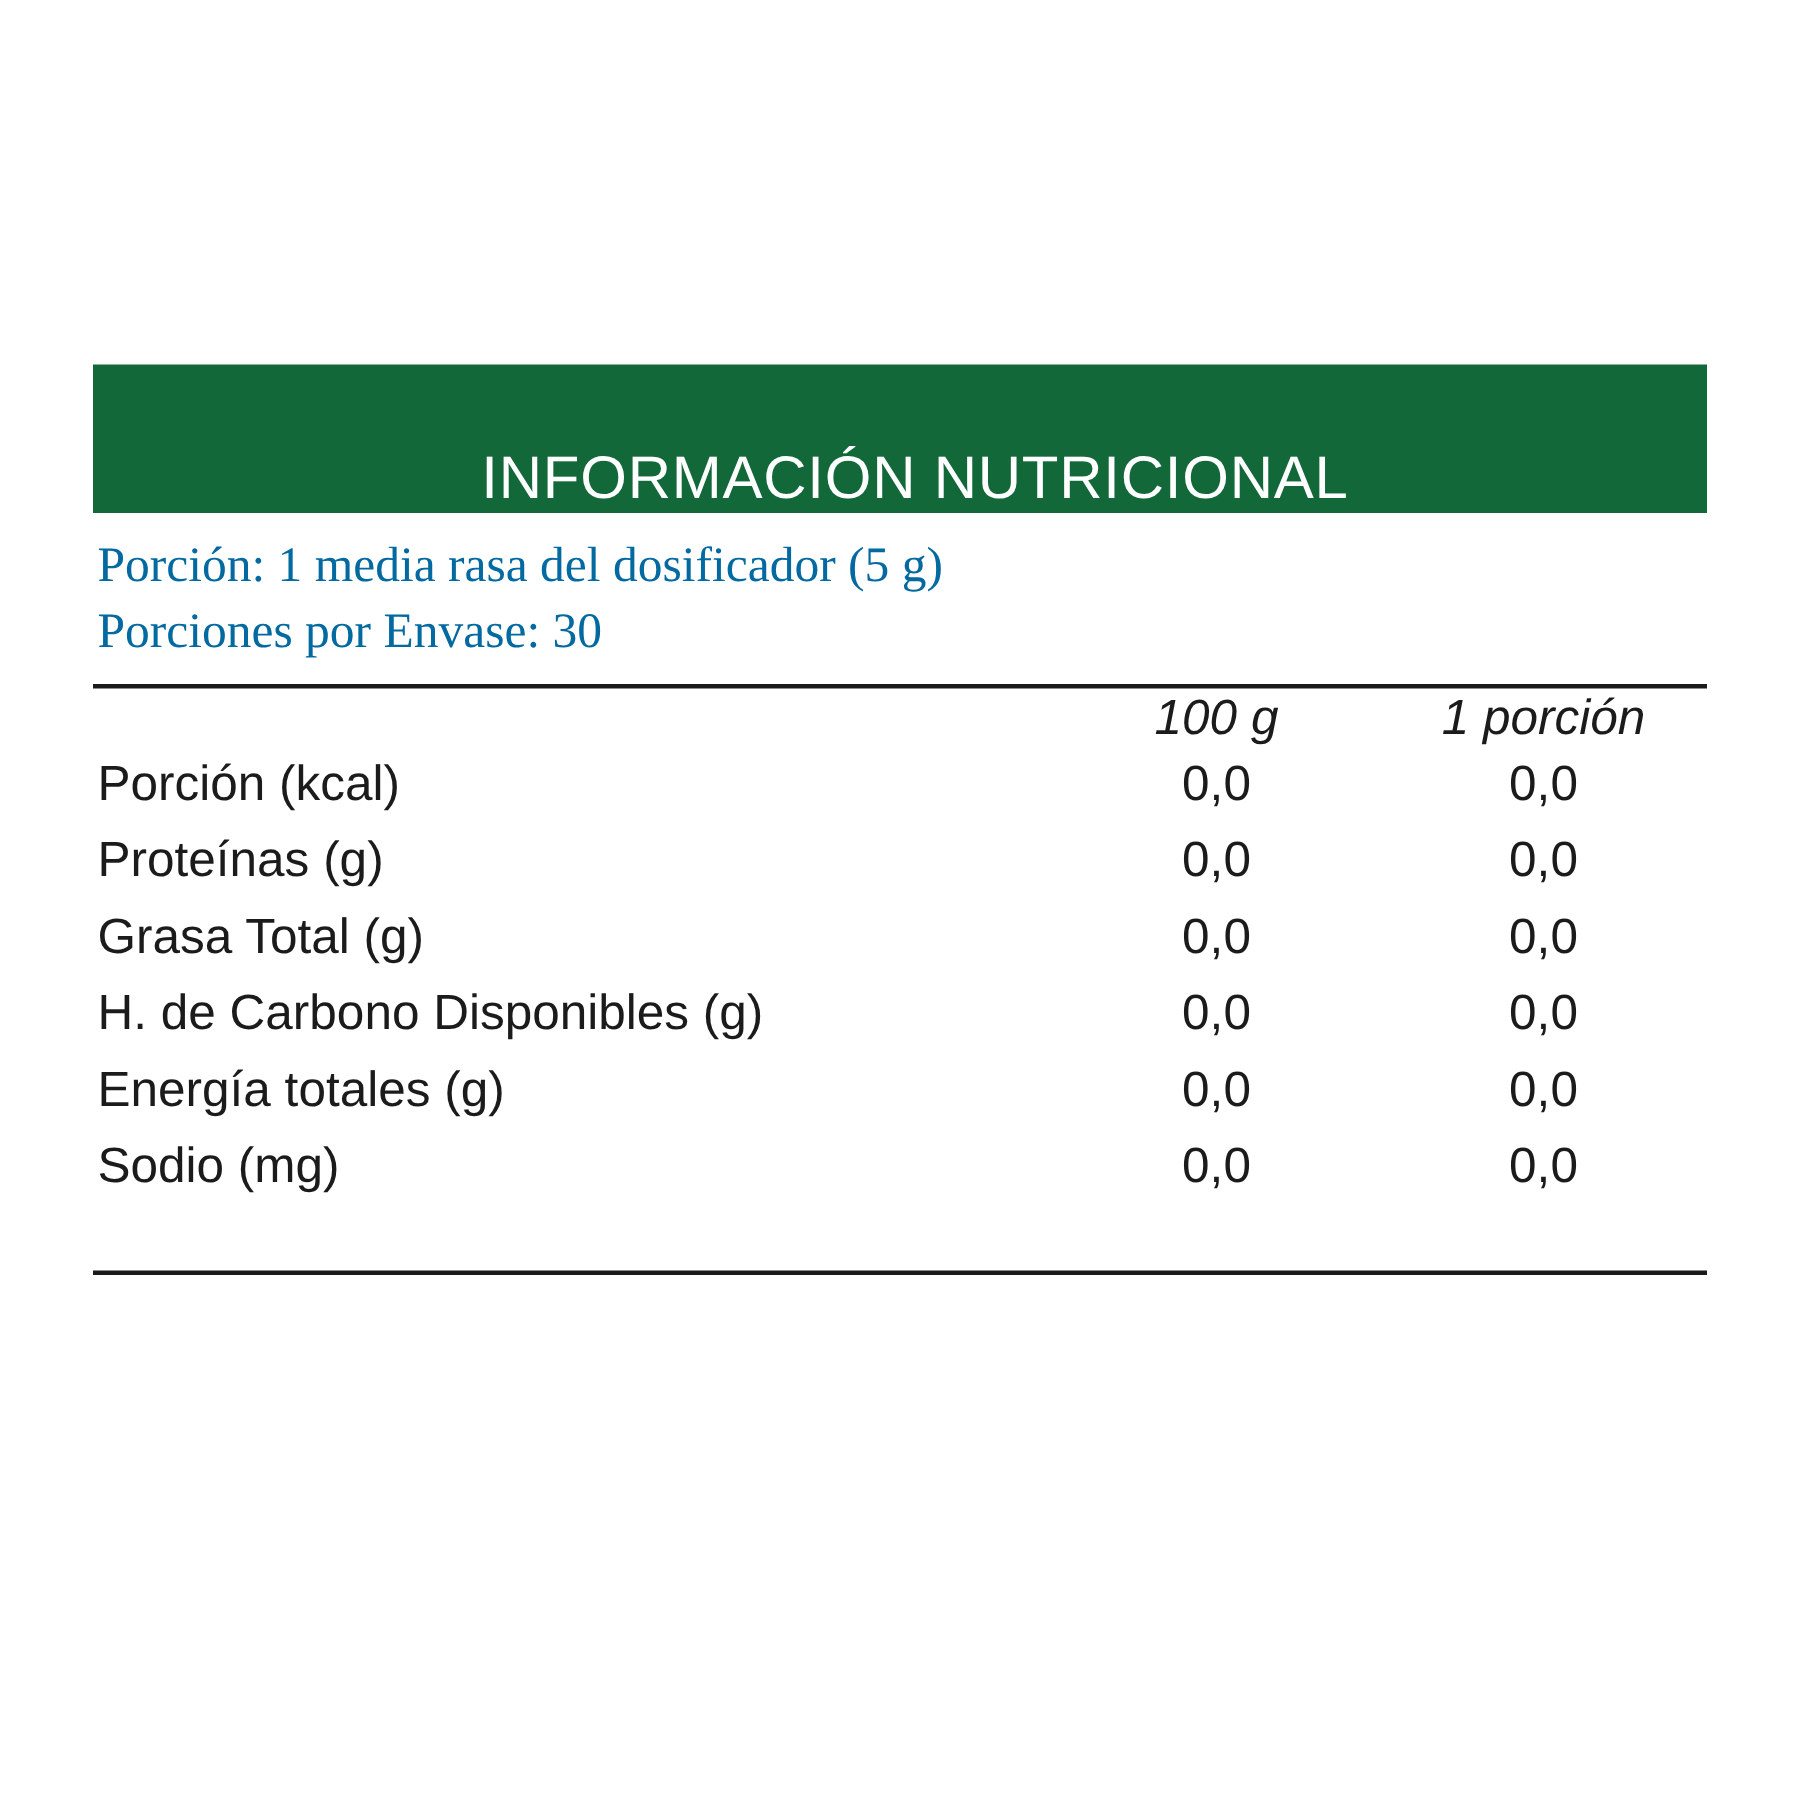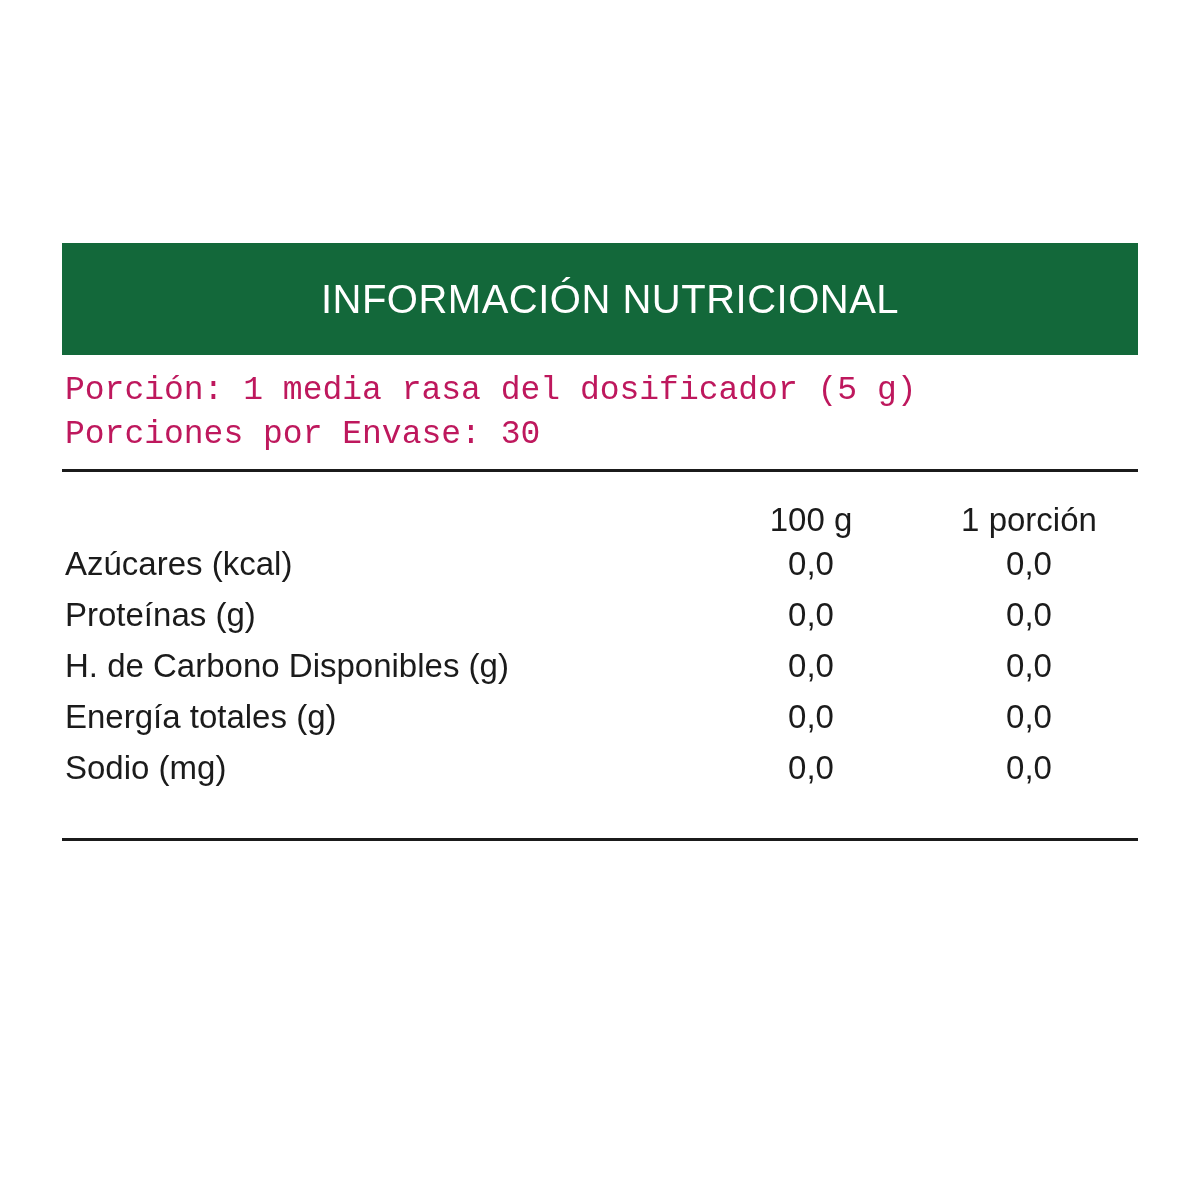--- a/index.html
+++ b/index.html
@@ -18,44 +18,44 @@
 
   .panel {
     position: absolute;
     left: 62px;
     top: 243px;
     width: 1076px;
   }
 
   .header-bar {
     background: #13683a;
-    height: 112px;
+    height: 99px;
     display: flex;
-    align-items: center;
+    align-items: flex-end;
     justify-content: center;
     padding-left: 20px;
   }
   .header-title {
     color: #ffffff;
     font-size: 40px;
     letter-spacing: 0.5px;
     font-family: "Liberation Sans", sans-serif;
     font-weight: 400;
     white-space: nowrap;
   }
 
   .serving-block {
     padding-top: 14px;
     padding-left: 3px;
   }
   .serving-line {
     font-size: 33px;
     line-height: 1.33;
-    font-family: Liberation Mono, monospace;
-    color: #be185d;
+    font-family: Liberation Serif, serif;
+    color: #0369a1;
     white-space: nowrap;
   }
 
   .rule {
     border: none;
     border-top: 3px solid #1b1b1b;
     margin: 0;
   }
   .rule-top { margin-top: 12px; }
   .rule-bottom { margin-top: 38px; }
@@ -72,22 +72,23 @@
 
   table.nutri th,
   table.nutri td {
     font-weight: 400;
     font-size: 33px;
     color: #1b1b1b;
     padding: 0;
     vertical-align: baseline;
   }
   table.nutri thead th {
-    padding-top: 29px;
+    padding-top: 0;
     padding-bottom: 6px;
+    font-style: italic;
   }
   table.nutri th.name-col { text-align: left; }
   table.nutri th.val-col,
   table.nutri td.val-col { text-align: center; }
   table.nutri td.name-col {
     text-align: left;
     padding-left: 3px;
   }
   table.nutri tbody tr td {
     height: 51px;
@@ -117,26 +118,31 @@
     </colgroup>
     <thead>
       <tr>
         <th class="name-col"></th>
         <th class="val-col">100 g</th>
         <th class="val-col">1 porción</th>
       </tr>
     </thead>
     <tbody>
       <tr>
-        <td class="name-col">Azúcares (kcal)</td>
+        <td class="name-col">Porción (kcal)</td>
         <td class="val-col">0,0</td>
         <td class="val-col">0,0</td>
       </tr>
       <tr>
         <td class="name-col">Proteínas (g)</td>
+        <td class="val-col">0,0</td>
+        <td class="val-col">0,0</td>
+      </tr>
+      <tr>
+        <td class="name-col">Grasa Total (g)</td>
         <td class="val-col">0,0</td>
         <td class="val-col">0,0</td>
       </tr>
       <tr>
         <td class="name-col">H. de Carbono Disponibles (g)</td>
         <td class="val-col">0,0</td>
         <td class="val-col">0,0</td>
       </tr>
       <tr>
         <td class="name-col">Energía totales (g)</td>

